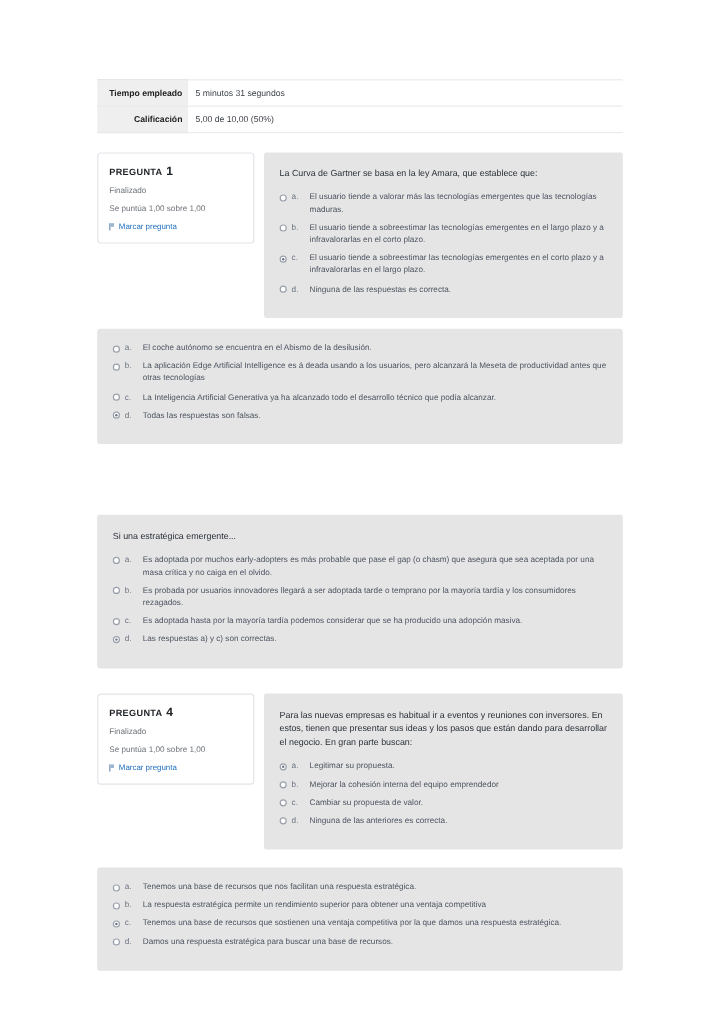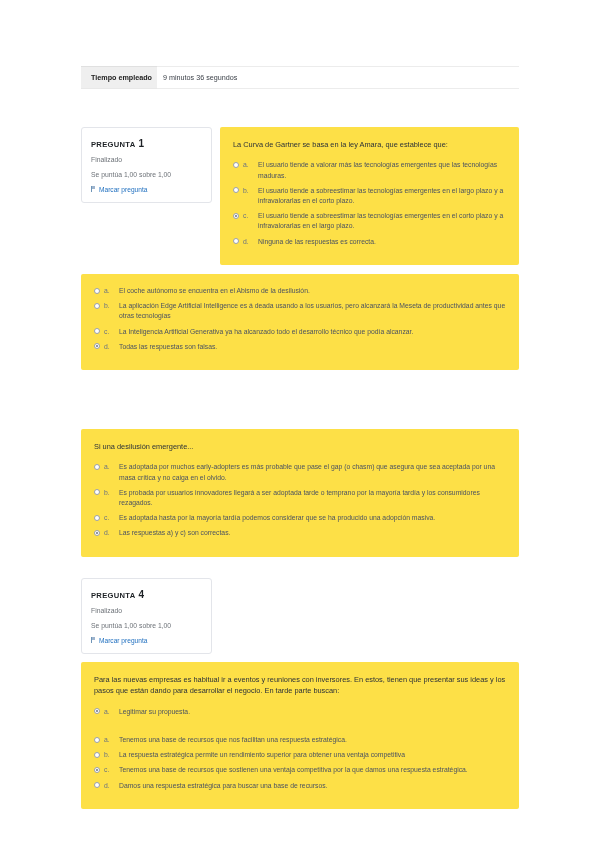--- a/index.html
+++ b/index.html
@@ -107,21 +107,21 @@
   .flag-icon::after {
     content: "";
     position: absolute;
     left: 1px; top: 0;
     width: 3px; height: 3px;
     background: #9db4cd;
   }
 
   .qbody {
     flex: 1;
-    background: #fde047;
+    background: #e5e5e5;
     border-radius: 2px;
     padding: 12px 13px 13px 13px;
     min-height: 76px;
   }
   .qtext {
     font-size: 7.4px;
     color: #2b3138;
     line-height: 1.55;
     margin-bottom: 10px;
     font-weight: 500;
@@ -162,21 +162,25 @@
 </style>
 </head>
 <body>
 
 <div class="page">
 
   <table class="summary">
     <tbody>
       <tr>
         <th>Tiempo empleado</th>
-        <td>9 minutos 36 segundos</td>
+        <td>5 minutos 31 segundos</td>
+      </tr>
+      <tr>
+        <th>Calificación</th>
+        <td>5,00 de 10,00 (50%)</td>
       </tr>
     </tbody>
   </table>
 
   <div id="questions">
       <div class="qrow" style="top: 127px;">
         <div class="qinfo">
           <div class="qtitle"><span>PREGUNTA</span><span class="num">1</span></div>
           <div class="qstate">Finalizado</div>
           <div class="qgrade">Se puntúa 1,00 sobre 1,00</div>
@@ -232,21 +236,21 @@
             <div class="ans">
               <span class="radio sel"></span>
               <span class="letter">d.</span>
               <span class="atext">Todas las respuestas son falsas.</span>
             </div>
           </div>
         </div>
       </div>
       <div class="qrow" style="top: 429px;">
         <div class="qbody">
-          <div class="qtext">Si una desilusión emergente...</div>
+          <div class="qtext">Si una estratégica emergente...</div>
           <div class="answers">
             <div class="ans">
               <span class="radio"></span>
               <span class="letter">a.</span>
               <span class="atext">Es adoptada por muchos early-adopters es más probable que pase el gap (o chasm) que asegura que sea aceptada por una masa crítica y no caiga en el olvido.</span>
             </div>
             <div class="ans">
               <span class="radio"></span>
               <span class="letter">b.</span>
               <span class="atext">Es probada por usuarios innovadores llegará a ser adoptada tarde o temprano por la mayoría tardía y los consumidores rezagados.</span>
@@ -257,32 +261,32 @@
               <span class="atext">Es adoptada hasta por la mayoría tardía podemos considerar que se ha producido una adopción masiva.</span>
             </div>
             <div class="ans">
               <span class="radio sel"></span>
               <span class="letter">d.</span>
               <span class="atext">Las respuestas a) y c) son correctas.</span>
             </div>
           </div>
         </div>
       </div>
-      <div class="qrow" style="top: 578px; flex-direction: column;">
+      <div class="qrow" style="top: 578px;">
         <div class="qinfo">
           <div class="qtitle"><span>PREGUNTA</span><span class="num">4</span></div>
           <div class="qstate">Finalizado</div>
           <div class="qgrade">Se puntúa 1,00 sobre 1,00</div>
           <div class="qflag">
             <span class="flag-icon"></span>
             <span>Marcar pregunta</span>
           </div>
         </div>
         <div class="qbody">
-          <div class="qtext">Para las nuevas empresas es habitual ir a eventos y reuniones con inversores. En estos, tienen que presentar sus ideas y los pasos que están dando para desarrollar el negocio. En tarde parte buscan:</div>
+          <div class="qtext">Para las nuevas empresas es habitual ir a eventos y reuniones con inversores. En estos, tienen que presentar sus ideas y los pasos que están dando para desarrollar el negocio. En gran parte buscan:</div>
           <div class="answers">
             <div class="ans">
               <span class="radio sel"></span>
               <span class="letter">a.</span>
               <span class="atext">Legitimar su propuesta.</span>
             </div>
             <div class="ans">
               <span class="radio"></span>
               <span class="letter">b.</span>
               <span class="atext">Mejorar la cohesión interna del equipo emprendedor</span>

